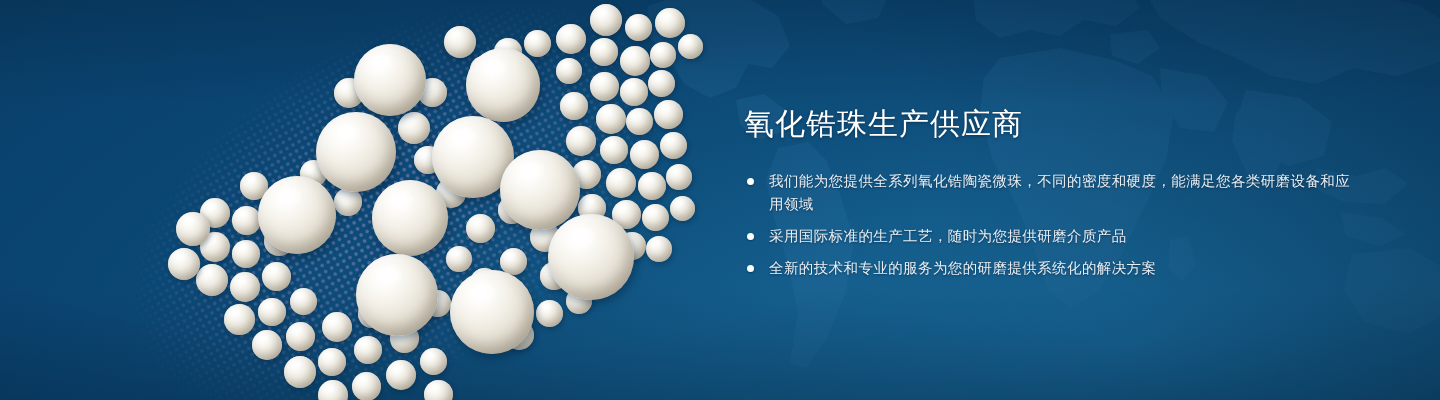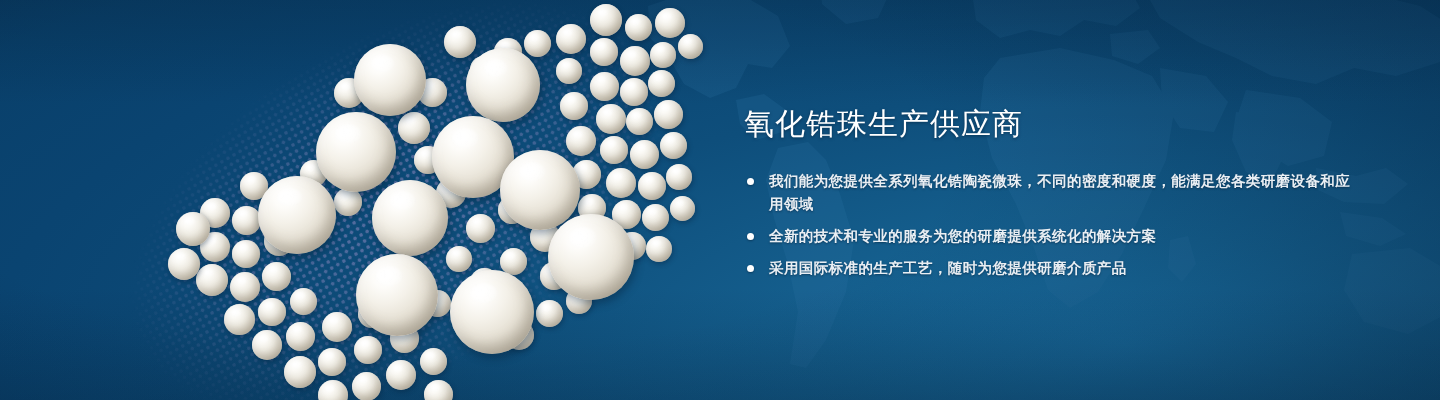--- a/index.html
+++ b/index.html
@@ -103,21 +103,20 @@
     font-weight:400;
     color:#ffffff;
     letter-spacing:1px;
     text-shadow:0 1px 3px rgba(3,26,48,.55);
     white-space:nowrap;
   }
   .bullets{
     margin:26px 0 0 0;
     padding:0;
     list-style:none;
-    font-weight:bold;
   }
   .bullet{
     position:relative;
     padding-left:25px;
     margin-bottom:9px;
     font-size:14.5px;
     line-height:23px;
     color:#e9eef3;
     letter-spacing:.4px;
     text-shadow:0 1px 2px rgba(3,26,48,.5);
@@ -284,22 +283,22 @@
 
   <div class="copy">
     <h1 class="headline">氧化锆珠生产供应商</h1>
     <ul class="bullets">
       <li class="bullet">
         <span class="dot"></span>
         <span>我们能为您提供全系列氧化锆陶瓷微珠，不同的密度和硬度，能满足您各类研磨设备和应用领域</span>
       </li>
       <li class="bullet">
         <span class="dot"></span>
-        <span>全新的技术和专业的服务为您的研磨提供系统化的解决方案</span>
+        <span>采用国际标准的生产工艺，随时为您提供研磨介质产品</span>
       </li>
       <li class="bullet">
         <span class="dot"></span>
-        <span>采用国际标准的生产工艺，随时为您提供研磨介质产品</span>
+        <span>全新的技术和专业的服务为您的研磨提供系统化的解决方案</span>
       </li>
     </ul>
   </div>
 
 </div>
 
 </body></html>

